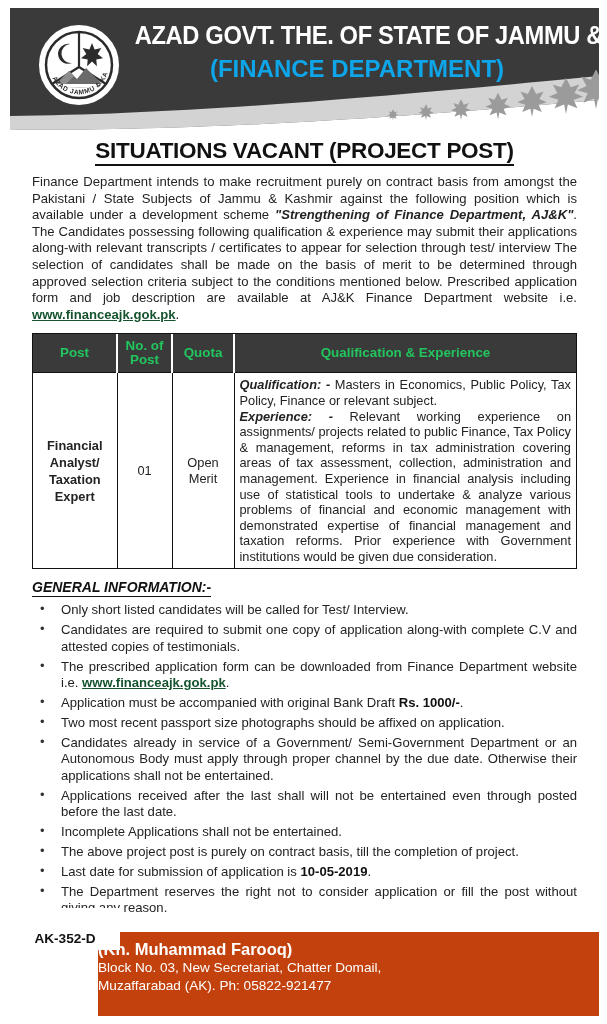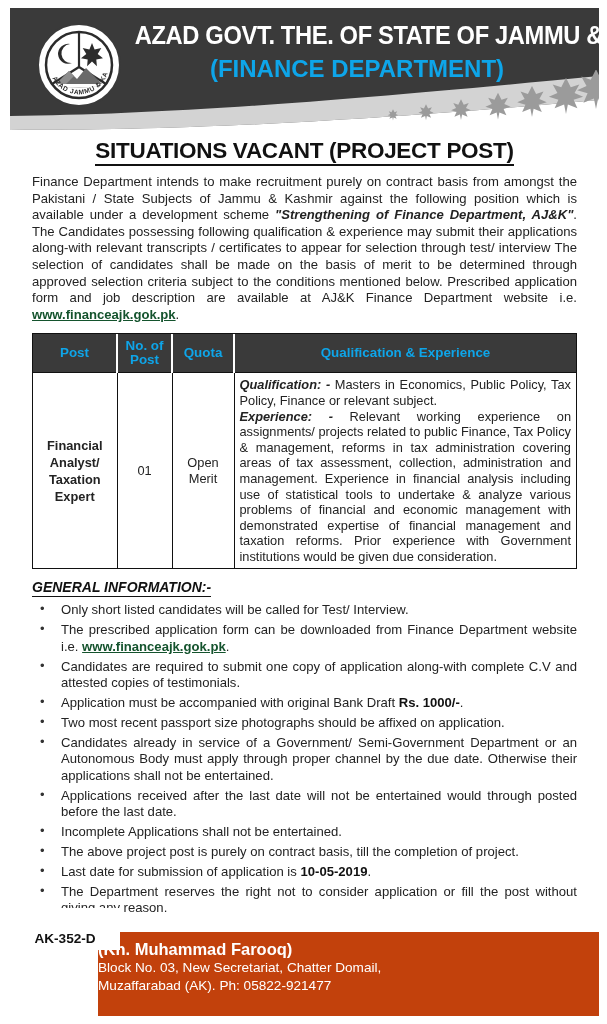--- a/index.html
+++ b/index.html
@@ -123,21 +123,21 @@
     margin: 10px 22px 0 22px;
     border: 1.5px solid #111;
   }
   table.jobs {
     width: 100%;
     border-collapse: collapse;
     table-layout: fixed;
   }
   table.jobs th {
     background: #3a3a3a;
-    color: #0ea5e9;
+    color: #22c55e;
     font-size: 13.4px;
     font-weight: bold;
     text-align: center;
     padding: 5px 2px;
     border-right: 2px solid #ffffff;
     line-height: 14px;
   }
   table.jobs th:last-child { border-right: none; }
   table.jobs td {
     border-right: 1.5px solid #111;
@@ -359,26 +359,26 @@
         </tbody>
       </table>
     </div>
 
     <div class="gi-head">
       <span>GENERAL INFORMATION:-</span>
     </div>
 
     <ul class="gi">
       <li><span>Only short listed candidates will be called for Test/ Interview.</span></li>
+      <li><span>Candidates are required to submit one copy of application along-with complete C.V and attested copies of testimonials.</span></li>
       <li><span>The prescribed application form can be downloaded from Finance Department website i.e. </span><a class="lnk" href="#">www.financeajk.gok.pk</a><span>.</span></li>
-      <li><span>Candidates are required to submit one copy of application along-with complete C.V and attested copies of testimonials.</span></li>
       <li><span>Application must be accompanied with original Bank Draft </span><b>Rs. 1000/-</b><span>.</span></li>
       <li><span>Two most recent passport size photographs should be affixed on application.</span></li>
       <li><span>Candidates already in service of a Government/ Semi-Government Department or an Autonomous Body must apply through proper channel by the due date. Otherwise their applications shall not be entertained.</span></li>
-      <li><span>Applications received after the last date will not be entertained would through posted before the last date.</span></li>
+      <li><span>Applications received after the last shall will not be entertained even through posted before the last date.</span></li>
       <li><span>Incomplete Applications shall not be entertained.</span></li>
       <li><span>The above project post is purely on contract basis, till the completion of project.</span></li>
       <li><span>Last date for submission of application is </span><b>10-05-2019</b><span>.</span></li>
       <li><span>The Department reserves the right not to consider application or fill the post without giving any reason.</span></li>
     </ul>
 
   </div>
 
   <div class="footer">
     <div class="f-name">(Kh. Muhammad Farooq)</div>

